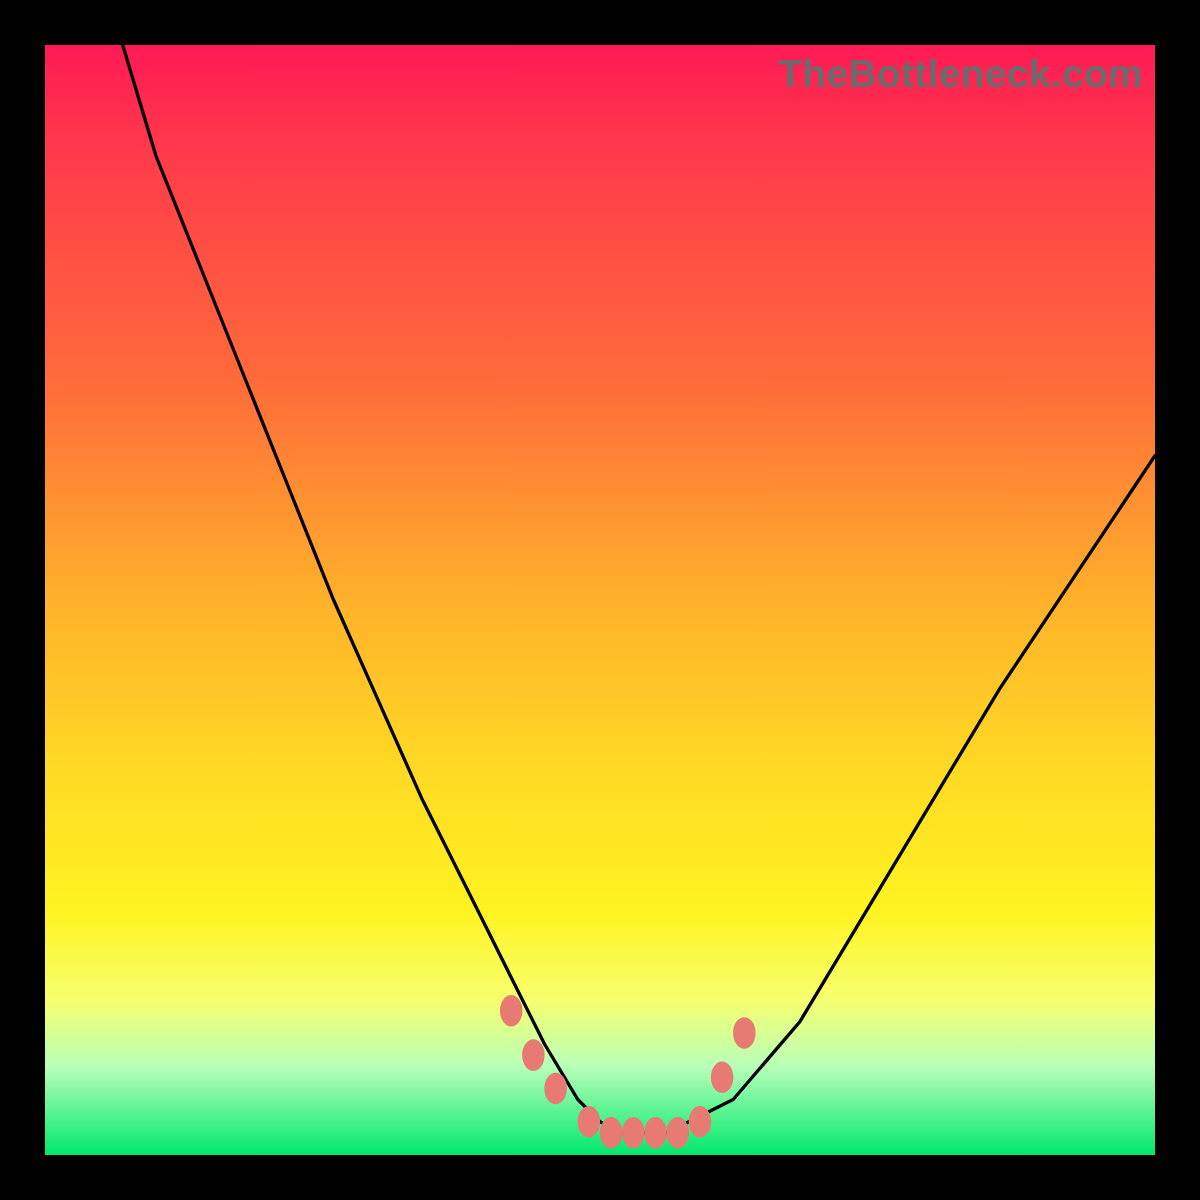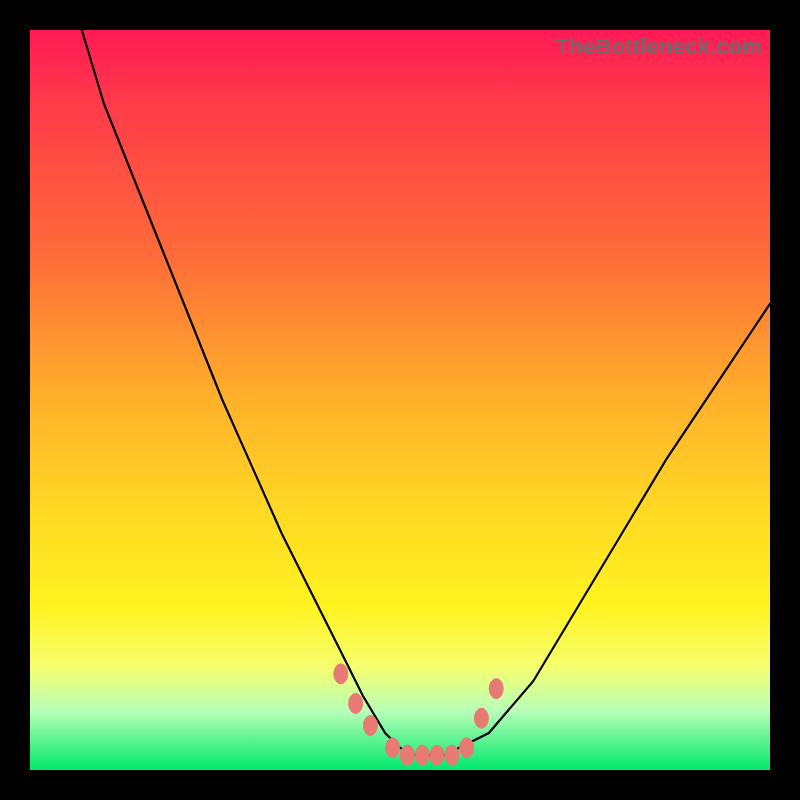--- a/index.html
+++ b/index.html
@@ -37,21 +37,21 @@
       #f6ff6e 86%,
       #b8ffb8 92%,
       #00e86b 100%
     );
   }
   .watermark {
     position: absolute;
     top: 4px;
     right: 8px;
     color: #6b6b6b;
-    font-size: 22px;
+    font-size: 26px;
     font-weight: 600;
     letter-spacing: 0.2px;
     user-select: none;
   }
   svg.curve {
     position: absolute;
     left: 0;
     top: 0;
     width: 740px;
     height: 740px;

